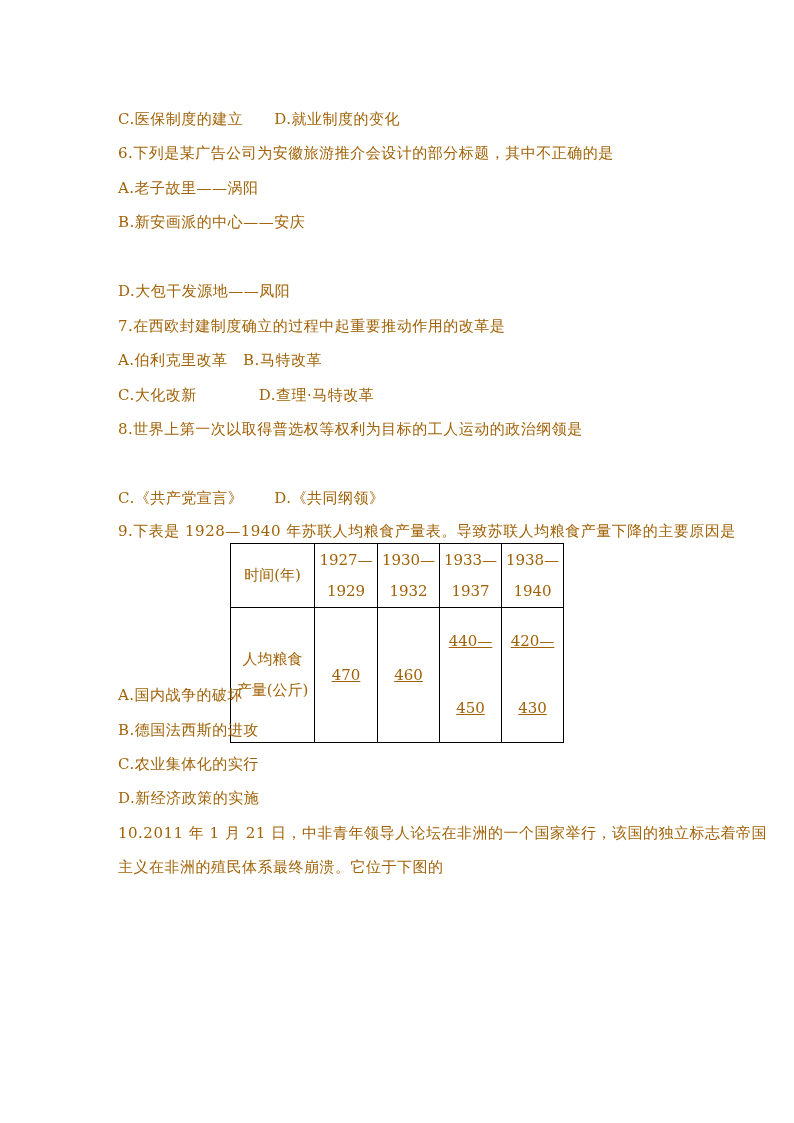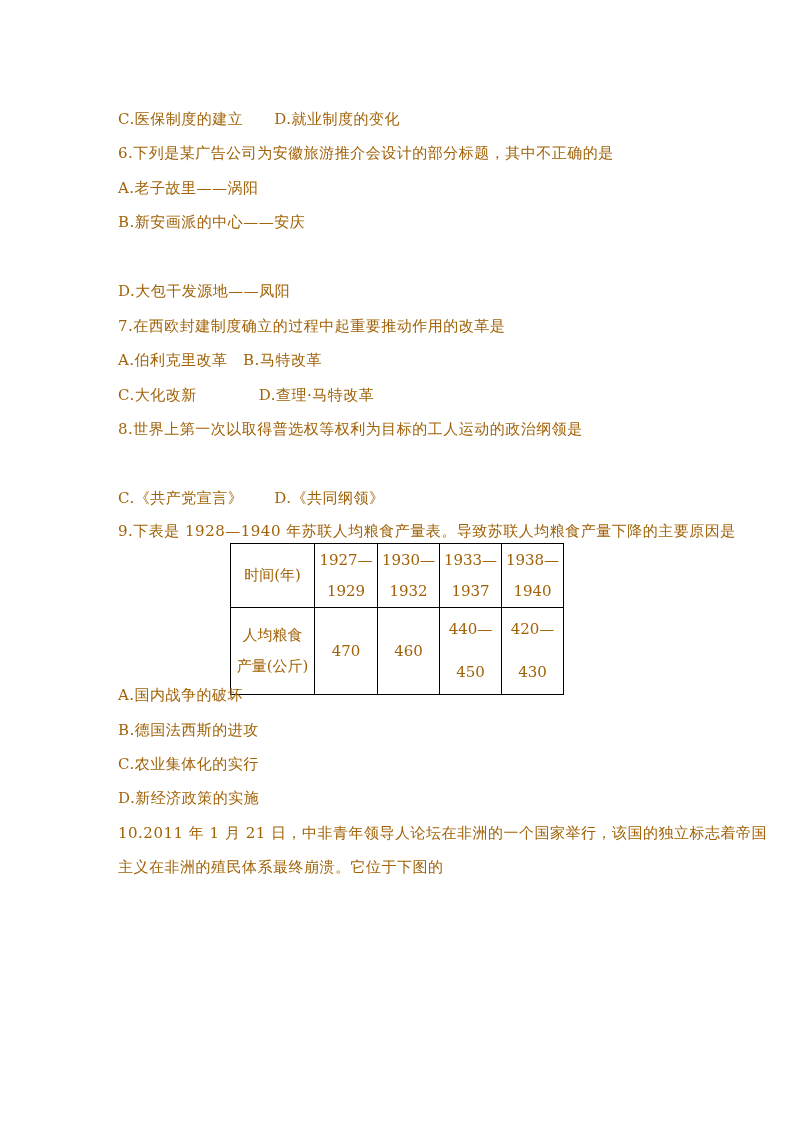--- a/index.html
+++ b/index.html
@@ -28,21 +28,21 @@
     font-size:15px;
   }
   table.data-table td{
     border:1px solid #000000;
     text-align:center;
     vertical-align:middle;
     padding:0;
     overflow:hidden;
   }
   .cell-line{line-height:31px;white-space:pre;}
-  td.num-cell{line-height:43px;}
+  td.num-cell{line-height:67px;text-decoration:underline;}
 </style>
 </head>
 <body>
 
 <div class="page">
 
   <div class="line" style="top:109px">C.医保制度的建立　　D.就业制度的变化</div>
   <div class="line" style="top:143px">6.下列是某广告公司为安徽旅游推介会设计的部分标题，其中不正确的是</div>
   <div class="line" style="top:178px">A.老子故里——涡阳</div>
   <div class="line" style="top:212px">B.新安画派的中心——安庆</div>

